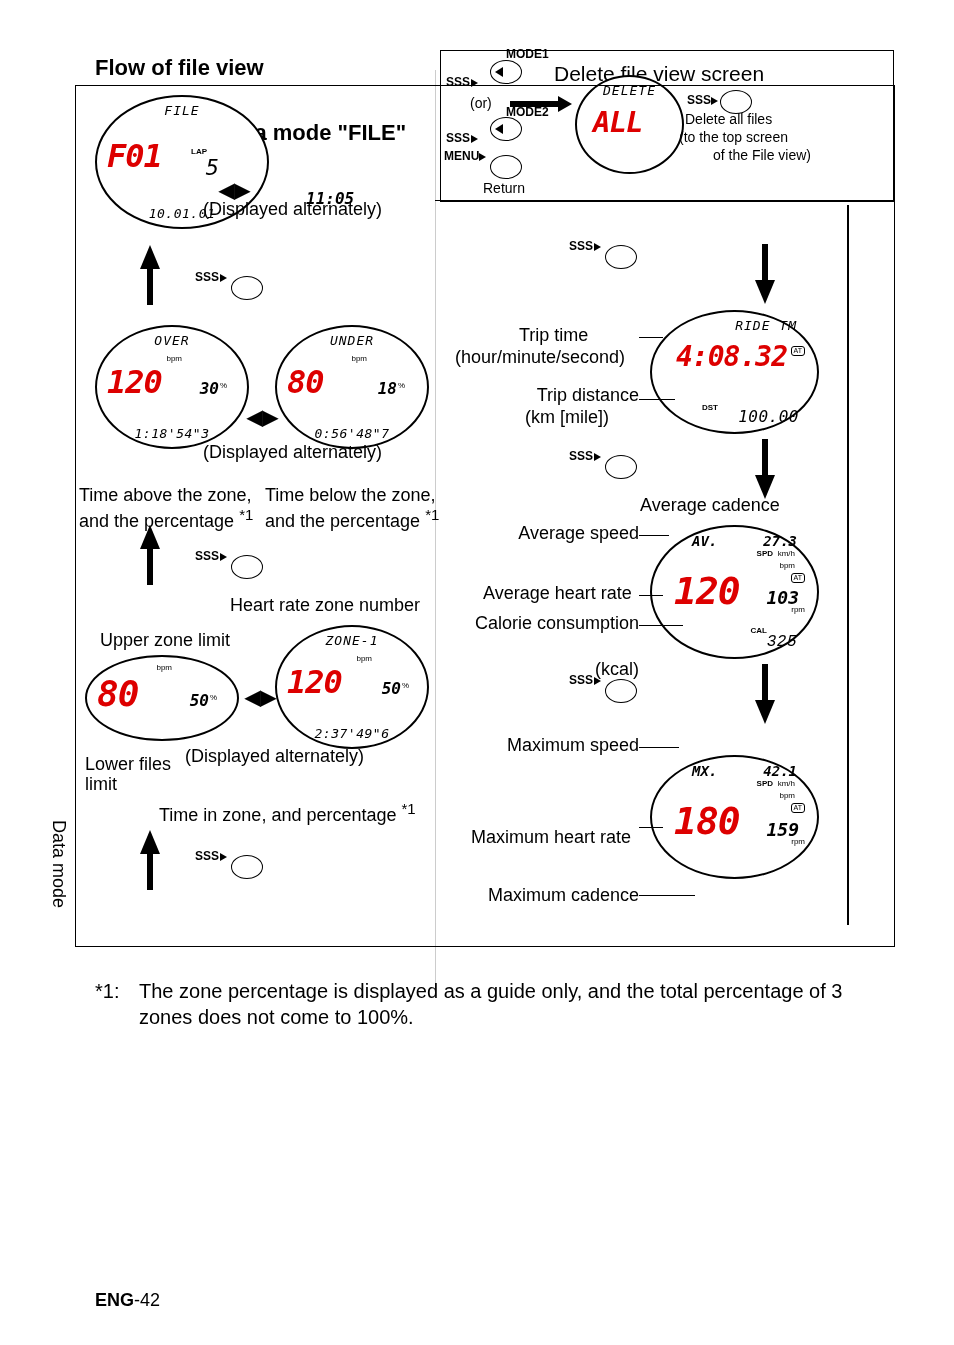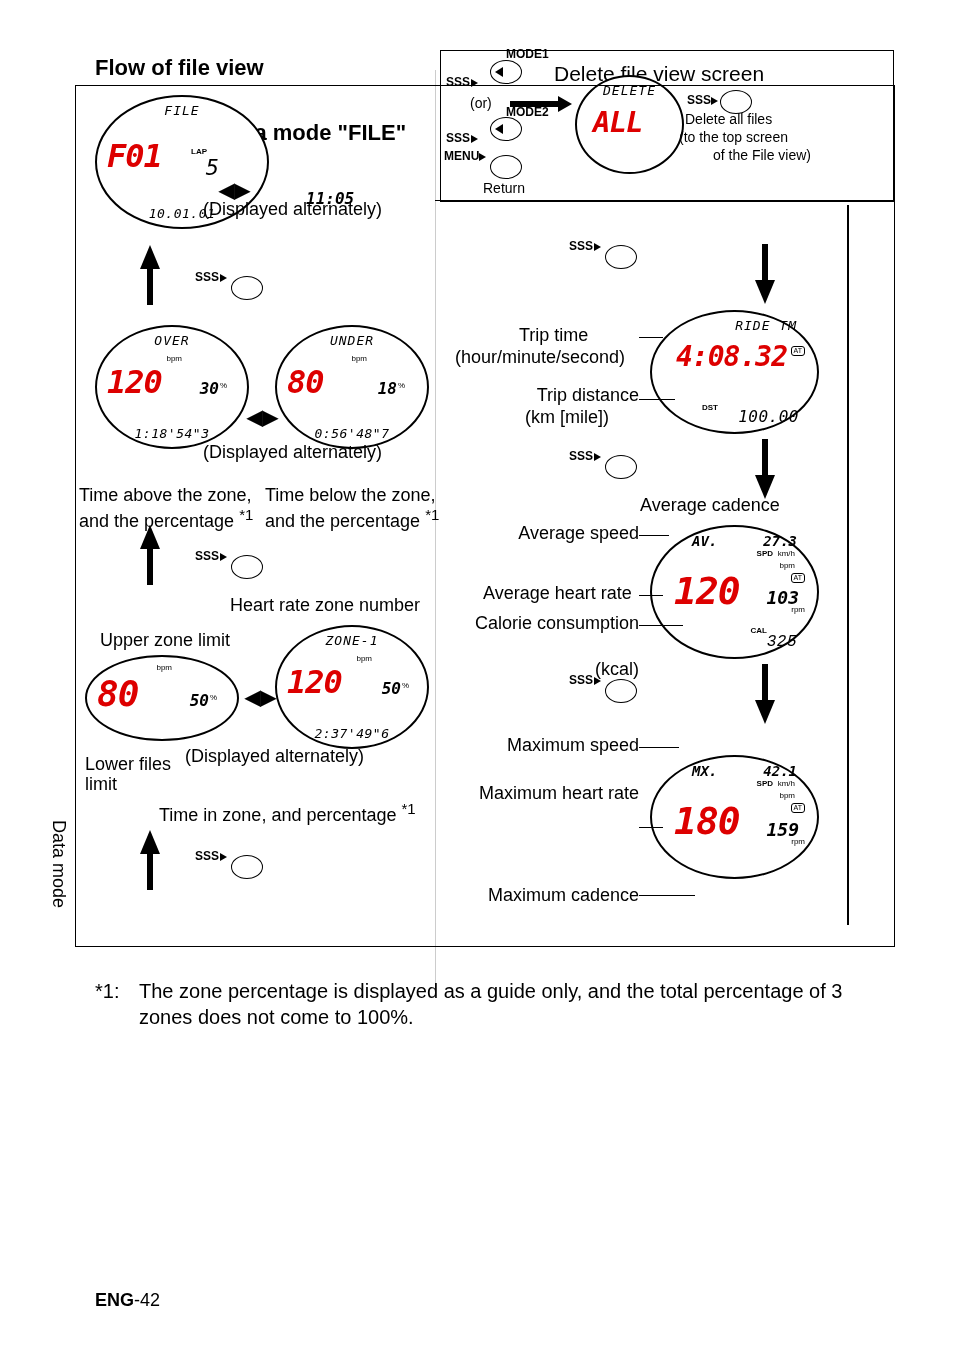--- a/index.html
+++ b/index.html
@@ -343,21 +343,21 @@
     <div style="position:absolute;left:40px;top:6px;font-family:monospace;font-style:italic;font-size:14px;font-weight:bold;">MX.</div>
     <div style="position:absolute;right:20px;top:6px;font-family:monospace;font-style:italic;font-size:14px;font-weight:bold;">42.1</div>
     <div class="tiny" style="position:absolute;right:44px;top:22px;font-weight:bold;">SPD</div>
     <div class="tiny" style="position:absolute;right:22px;top:22px;">km/h</div>
     <div class="tiny" style="position:absolute;right:22px;top:34px;">bpm</div>
     <div class="at-box" style="right:12px;top:46px;">AT</div>
     <div class="big" style="left:22px;top:42px;font-size:38px;">180</div>
     <div style="position:absolute;right:18px;top:62px;font-family:monospace;font-style:italic;font-size:18px;font-weight:bold;">159</div>
     <div class="tiny" style="position:absolute;right:12px;top:80px;">rpm</div>
   </div>
-  <div class="lbl" style="left:376px;top:728px;text-align:right;width:168px;">Maximum heart rate</div>
+  <div class="lbl" style="left:376px;top:772px;text-align:left;width:168px;">Maximum heart rate</div>
   <div class="lbl" style="left:390px;top:830px;text-align:right;width:154px;">Maximum cadence</div>
 
   <div class="line" style="left:544px;top:282px;width:24px;"></div>
   <div class="line" style="left:544px;top:344px;width:36px;"></div>
   <div class="line" style="left:544px;top:480px;width:30px;"></div>
   <div class="line" style="left:544px;top:540px;width:24px;"></div>
   <div class="line" style="left:544px;top:570px;width:44px;"></div>
   <div class="line" style="left:544px;top:692px;width:40px;"></div>
   <div class="line" style="left:544px;top:772px;width:24px;"></div>
   <div class="line" style="left:544px;top:840px;width:56px;"></div>

